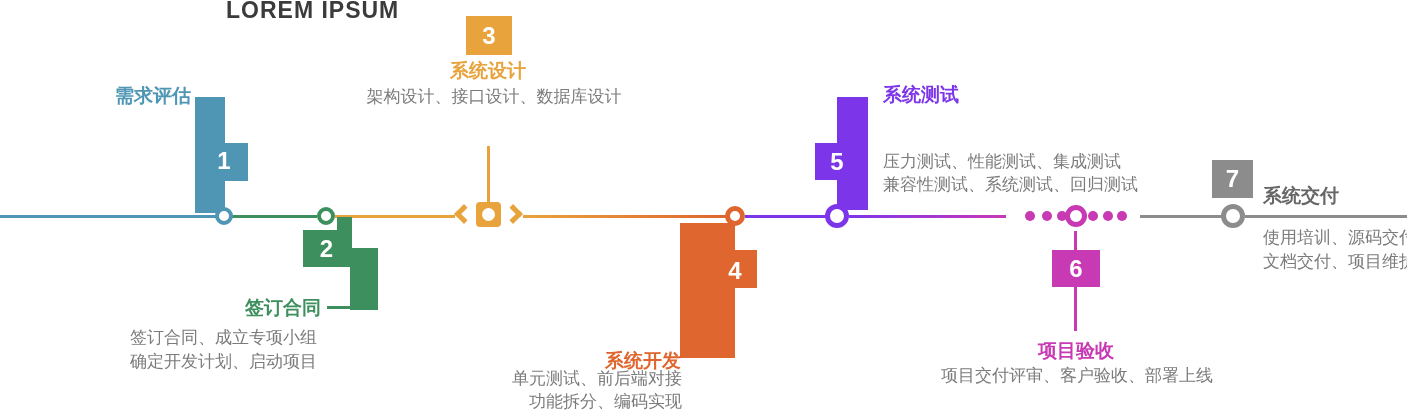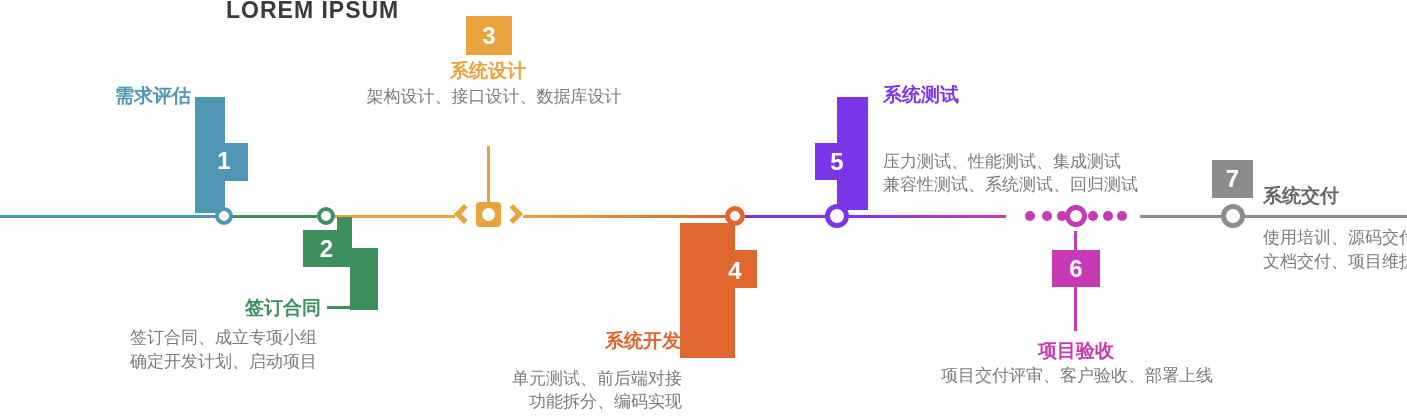--- a/index.html
+++ b/index.html
@@ -62,21 +62,21 @@
   .num5{left:819px;top:148px;}
   
   .label{position:absolute;font-size:19px;font-weight:bold;white-space:nowrap;line-height:19px;}
   .desc{position:absolute;font-size:17px;color:var(--txt);white-space:nowrap;z-index:2;}
   .lbl1{top:86px;right:1216px;color:var(--blue);}
   .dsc1{top:109px;right:1215px;text-align:right;line-height:24px;}
   .lbl2{top:298px;right:1086px;color:var(--green);}
   .dsc2{top:326px;right:1090px;text-align:right;line-height:24px;}
   .lbl3{top:61px;left:488px;transform:translateX(-50%);color:var(--amber);}
   .dsc3{top:85px;left:494px;transform:translateX(-50%);text-align:right;line-height:24px;}
-  .lbl4{top:331px;right:726px;color:var(--orange);}
+  .lbl4{top:351px;right:726px;color:var(--orange);}
   .dsc4{top:367px;right:725px;text-align:right;line-height:23px;}
   .lbl5{top:85px;left:883px;color:var(--purple);}
   .dsc5{top:106px;left:883px;text-align:left;line-height:23px;margin-top:44px;}
   .lbl6{top:341px;left:1076px;transform:translateX(-50%);color:var(--magenta);}
   .dsc6{top:364px;left:1077px;transform:translateX(-50%);text-align:center;line-height:23px;}
   .lbl7{top:186px;left:1263px;color:#666666;text-align:right;}
   .dsc7{top:226px;left:1263px;text-align:left;line-height:24px;}
 </style>
 </head>
 <body>

